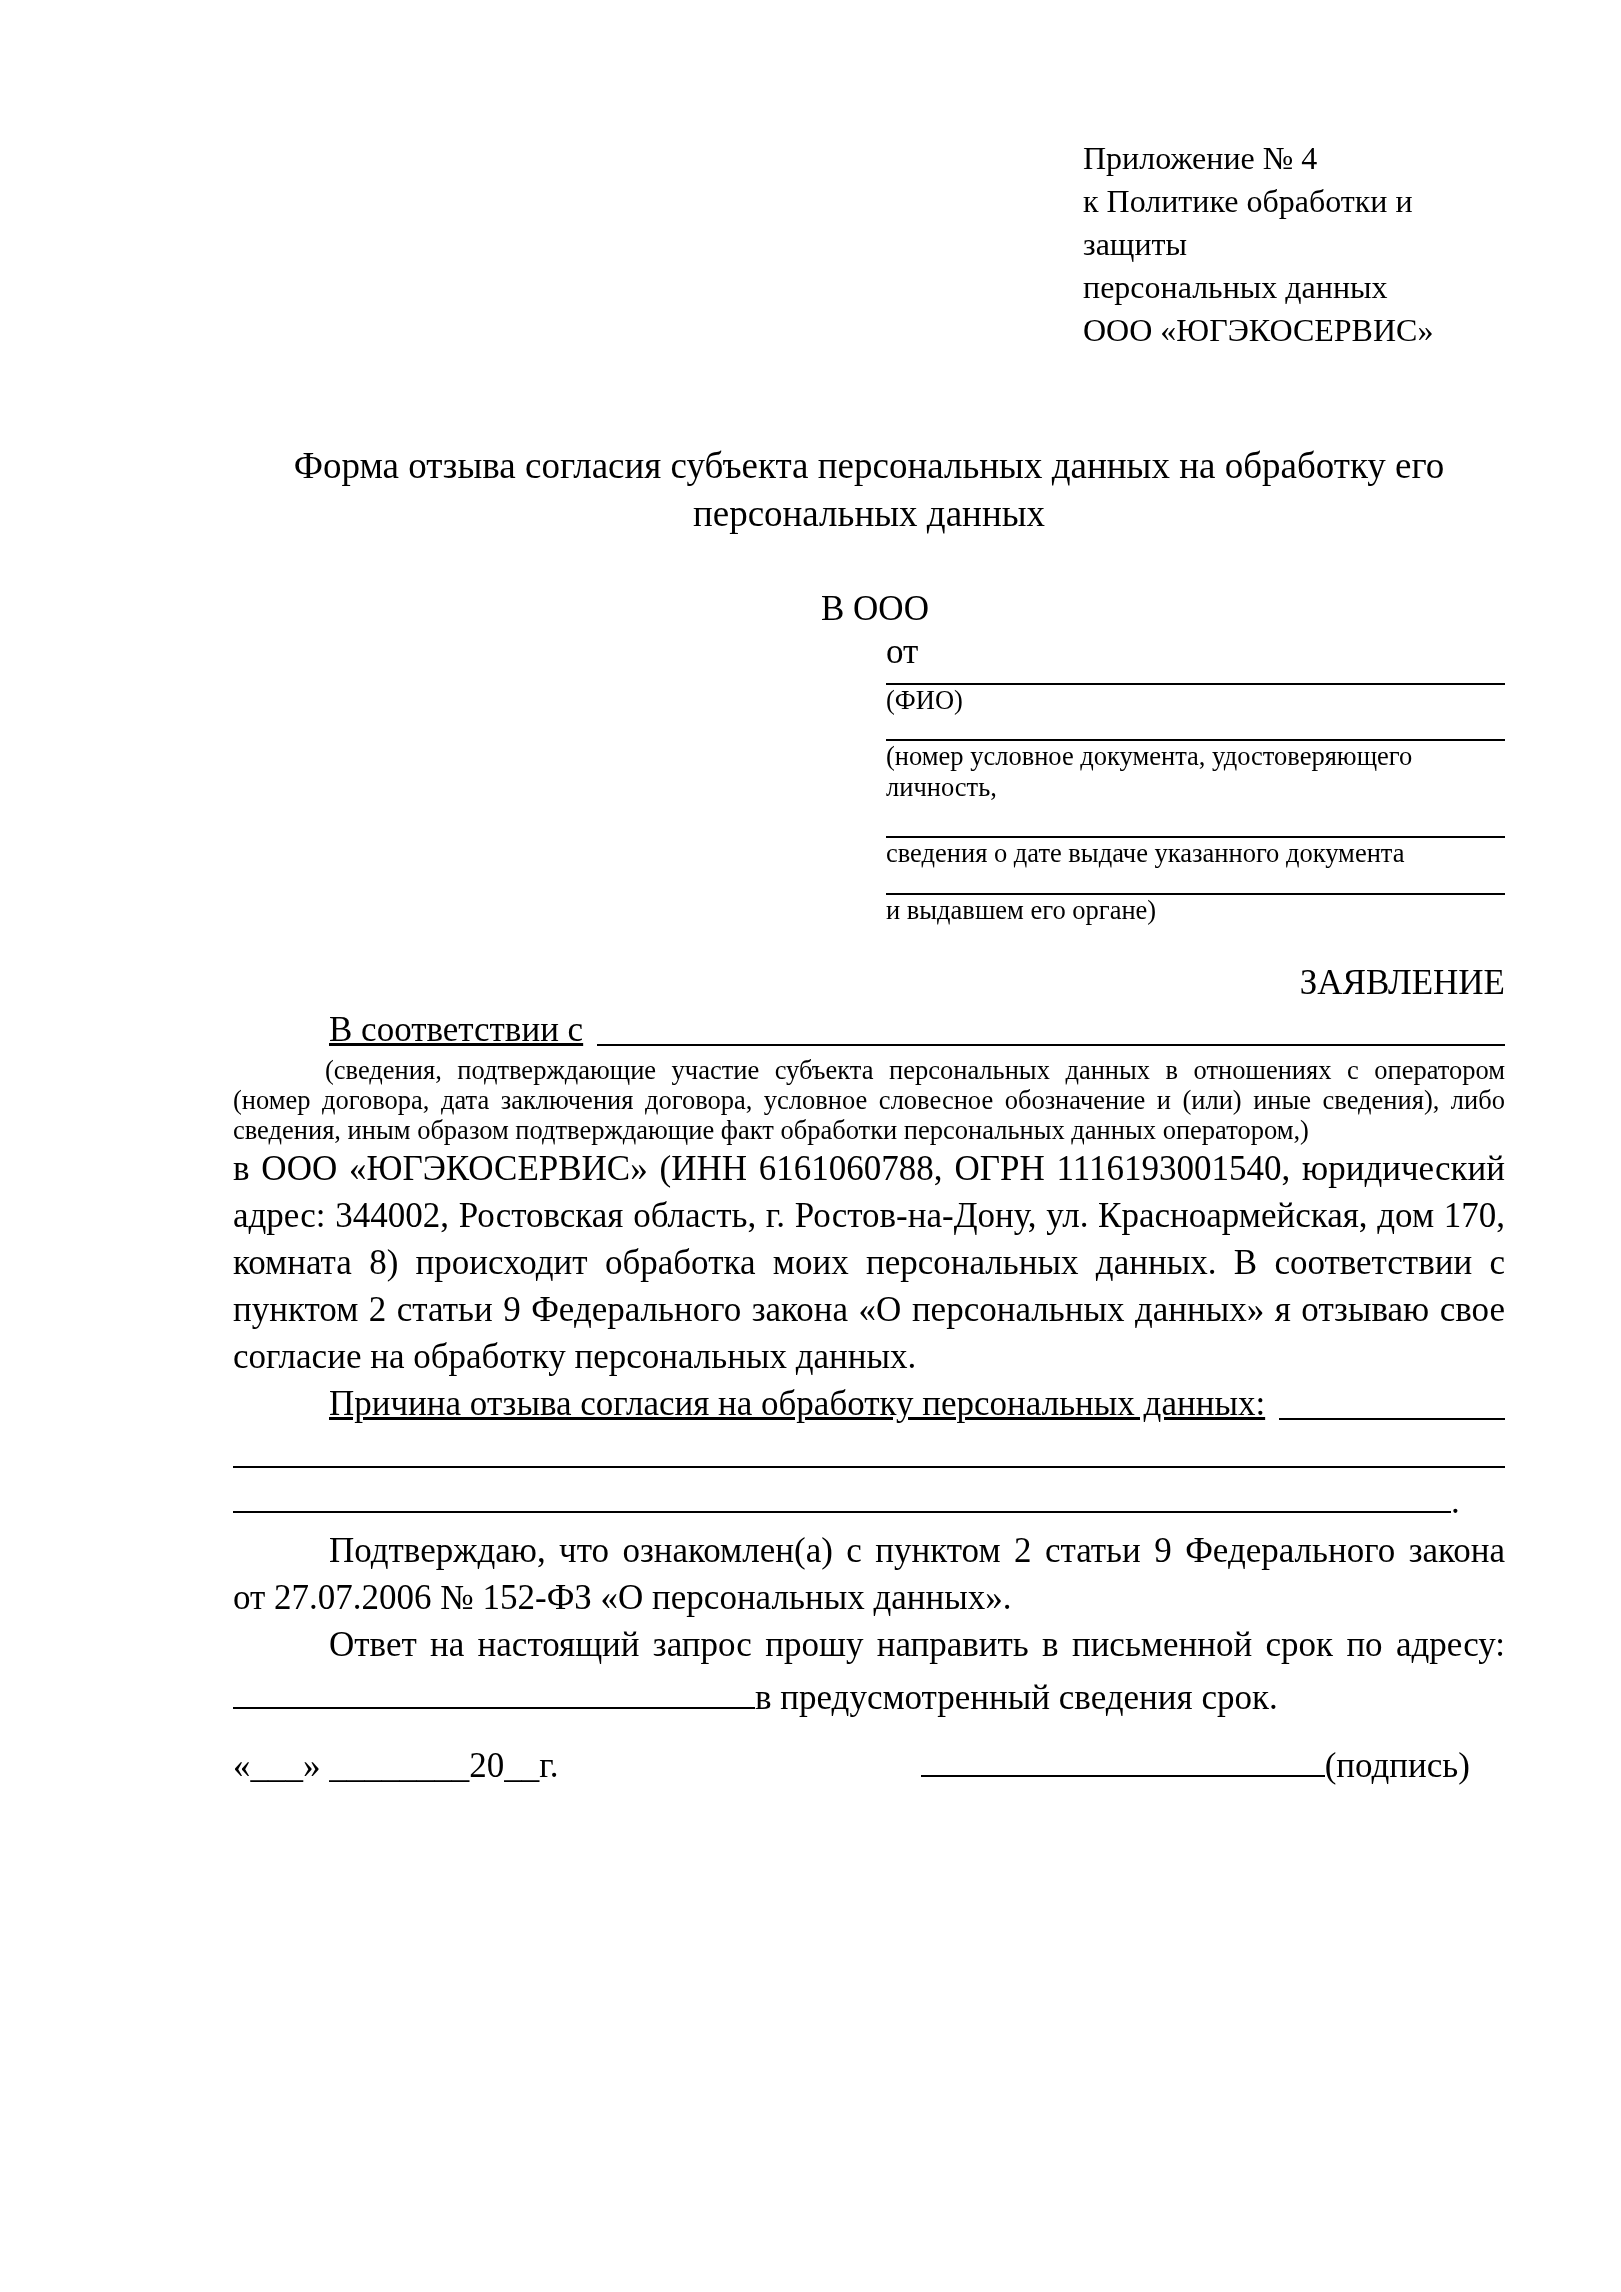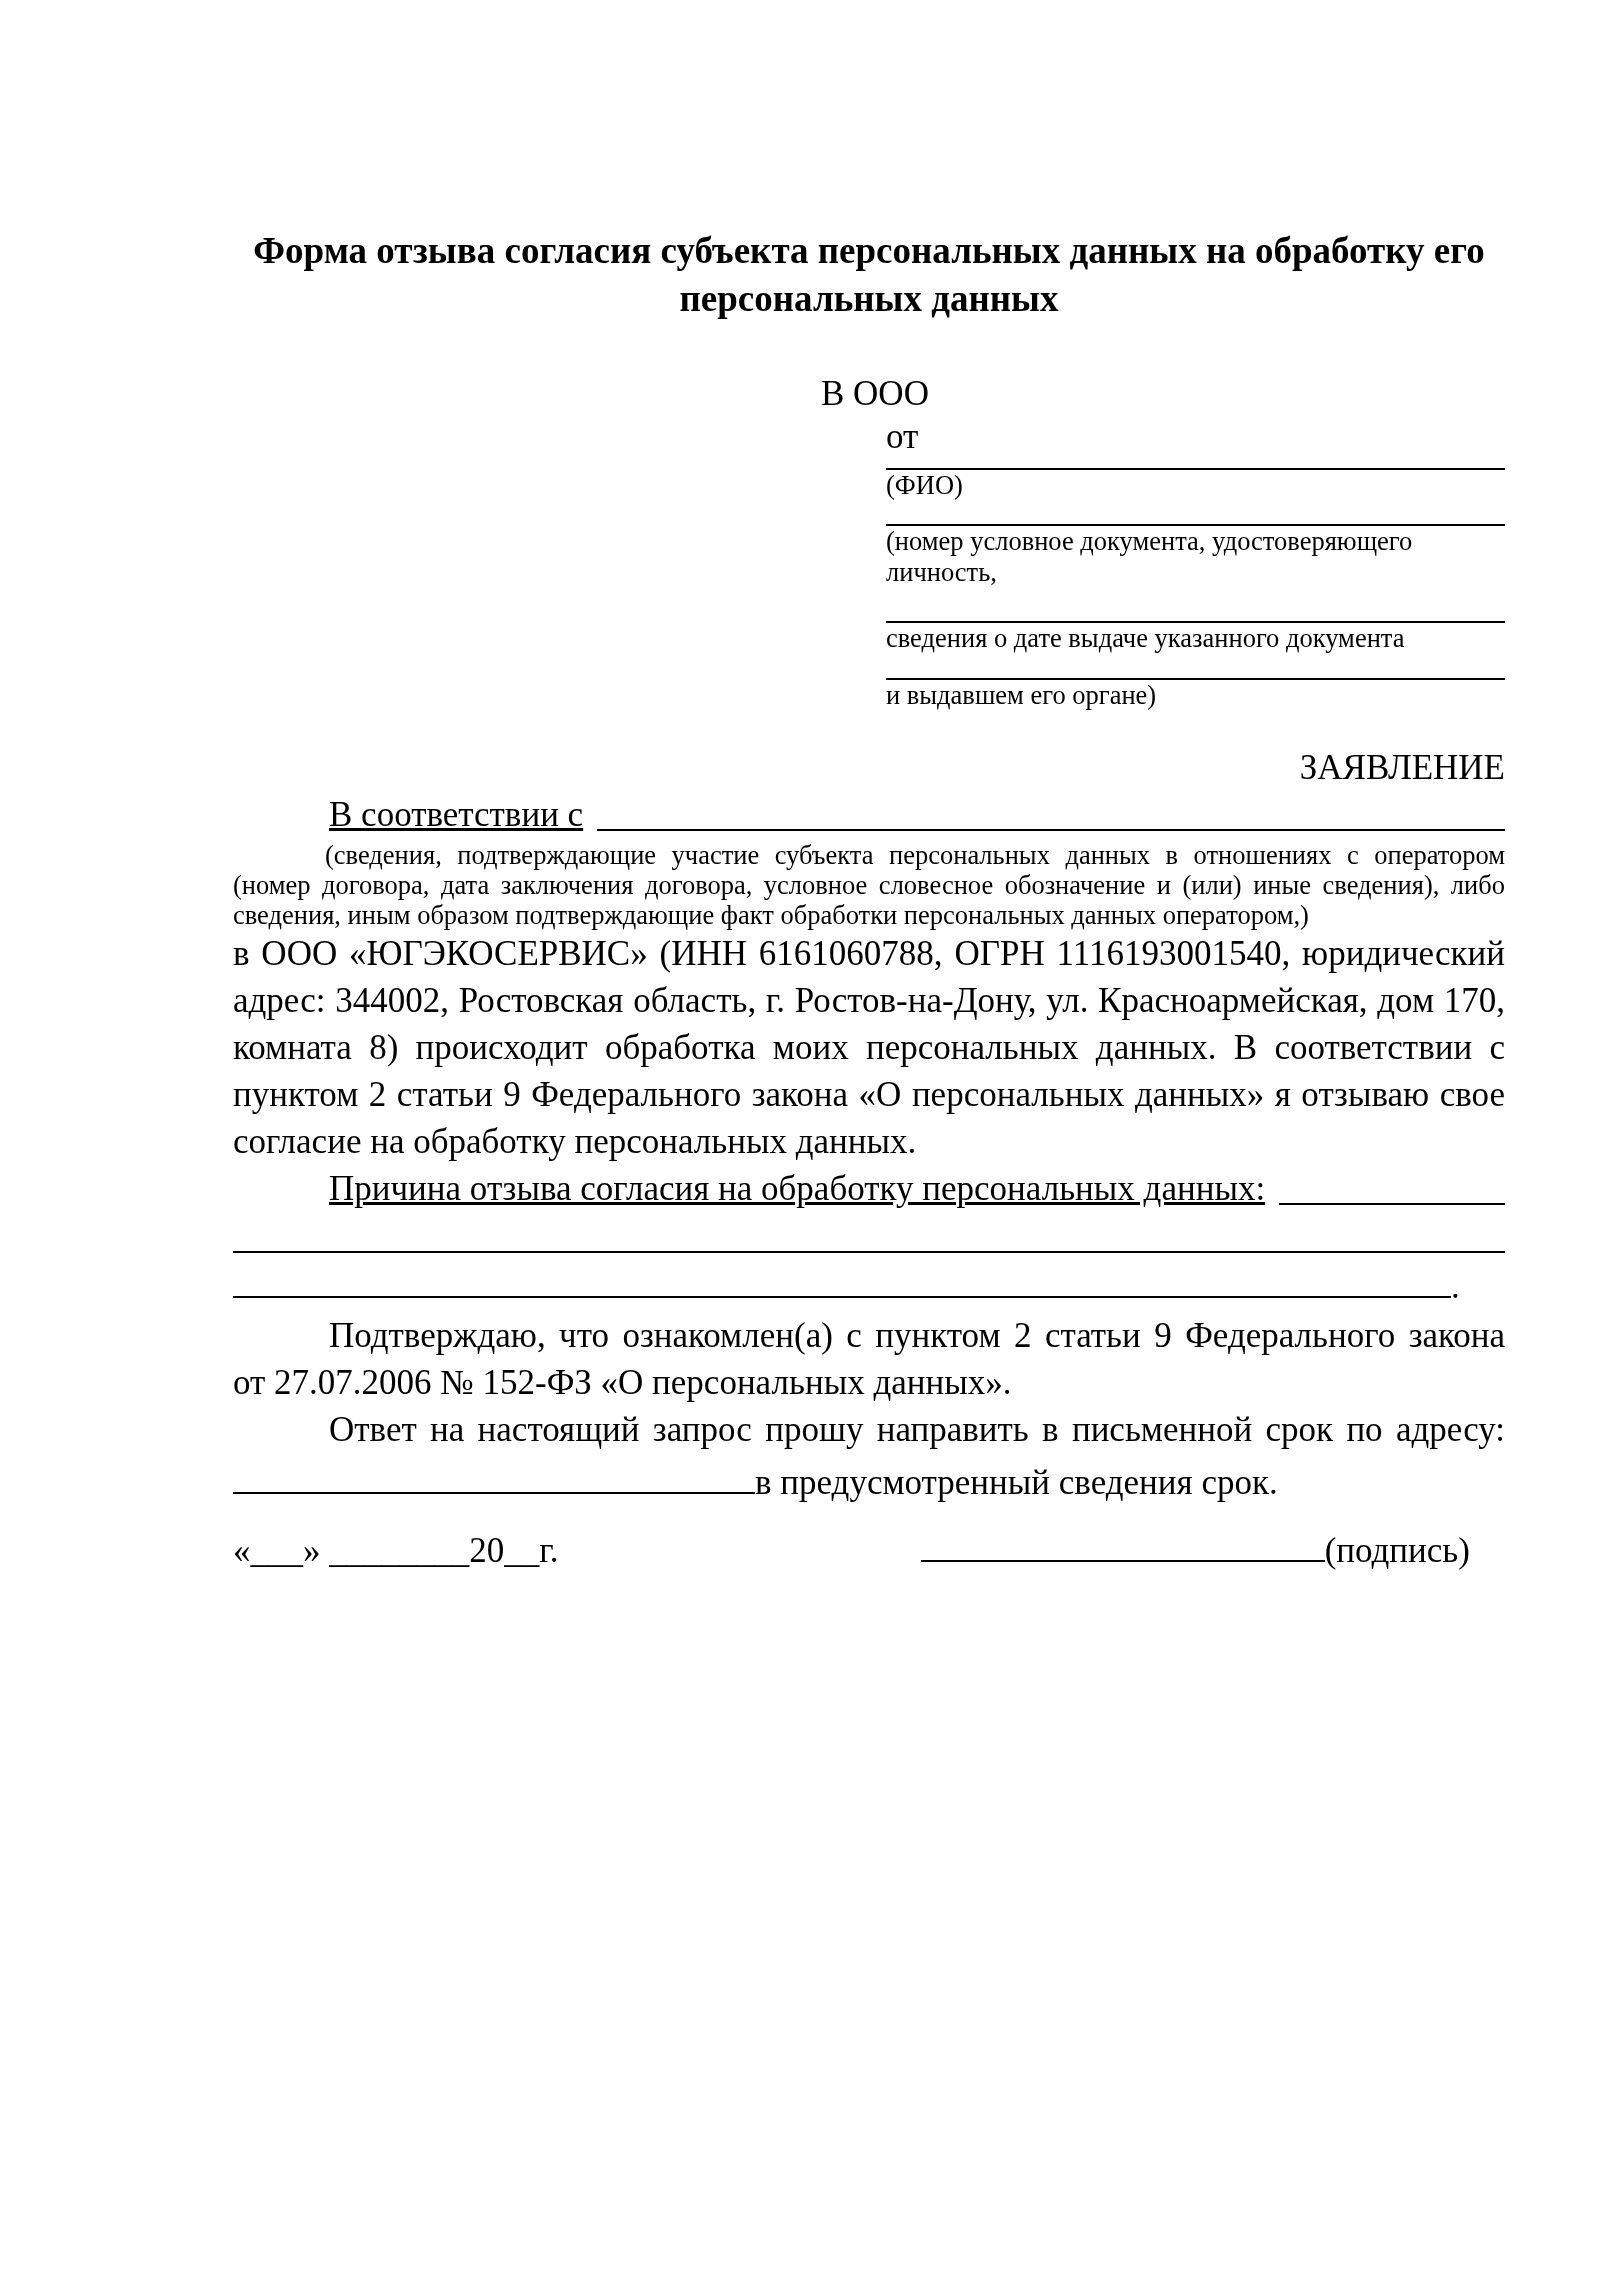--- a/index.html
+++ b/index.html
@@ -7,21 +7,21 @@
     position:relative;
     width:1621px;height:2293px;
     background:#ffffff;color:#000;
     font-family:"Liberation Serif","DejaVu Serif",serif;
     font-size:35px;line-height:47px;
     box-sizing:border-box;
     padding:137px 116px 0 233px;
     overflow:hidden;
   }
   .hdr{margin-left:850px;font-size:32px;line-height:43px;}
-  .title{margin-top:90px;text-align:center;font-weight:bold;font-size:37px;line-height:48px;}
+  .title{margin-top:90px;text-align:center;font-weight:normal;font-size:37px;line-height:48px;}
   .addr{margin-top:49px;margin-left:588px;width:684px;line-height:43px;}
   .addr .ind{margin-left:65px;}
   .addr-rule{margin-left:65px;border-bottom:2.9px solid #000;}
   .cap{margin-left:65px;text-align:left;font-size:26.5px;line-height:31px;}
   .mt10{margin-top:9.8px;} .mt24{margin-top:23.5px;} .mt34{margin-top:33px;}
   .stmt-head{margin-top:33px;text-align:right;}
   .fillrow{display:flex;text-decoration:underline;}
   .fillrow .pre{white-space:pre;}
   .fill{flex:1;border-bottom:2.9px solid #000;margin:0 0 6.9px 13.7px;}
   .indent{padding-left:96px;}
@@ -34,20 +34,26 @@
   .resp2 .seg{display:inline-block;width:522px;height:39px;border-bottom:2.9px solid #000;}
   .sigrow{display:flex;margin-top:15.7px;align-items:baseline;}
   .siggroup{margin-left:auto;margin-right:35px;}
   .siggroup .seg{display:inline-block;width:404px;height:39px;border-bottom:2.9px solid #000;}
 </style>
 </head>
 <body>
 
 <div class="page">
 
+  <div class="hdr">
+    <div>Приложение № 4</div>
+    <div>к Политике обработки и защиты</div>
+    <div>персональных данных</div>
+    <div>ООО «ЮГЭКОСЕРВИС»</div>
+  </div>
 
   <div class="title">Форма отзыва согласия субъекта персональных данных на обработку его персональных данных</div>
 
   <div class="addr">
     <div>В ООО</div>
     <div class="ind">от</div>
 
     <div class="addr-rule mt10"></div>
     <div class="cap">(ФИО)</div>
 

